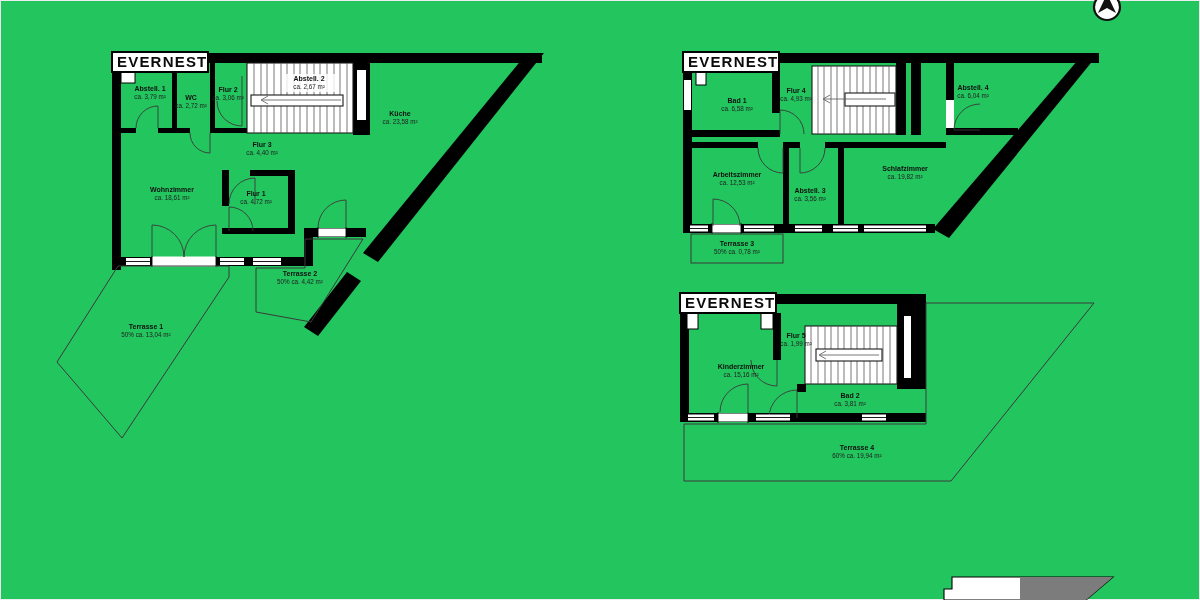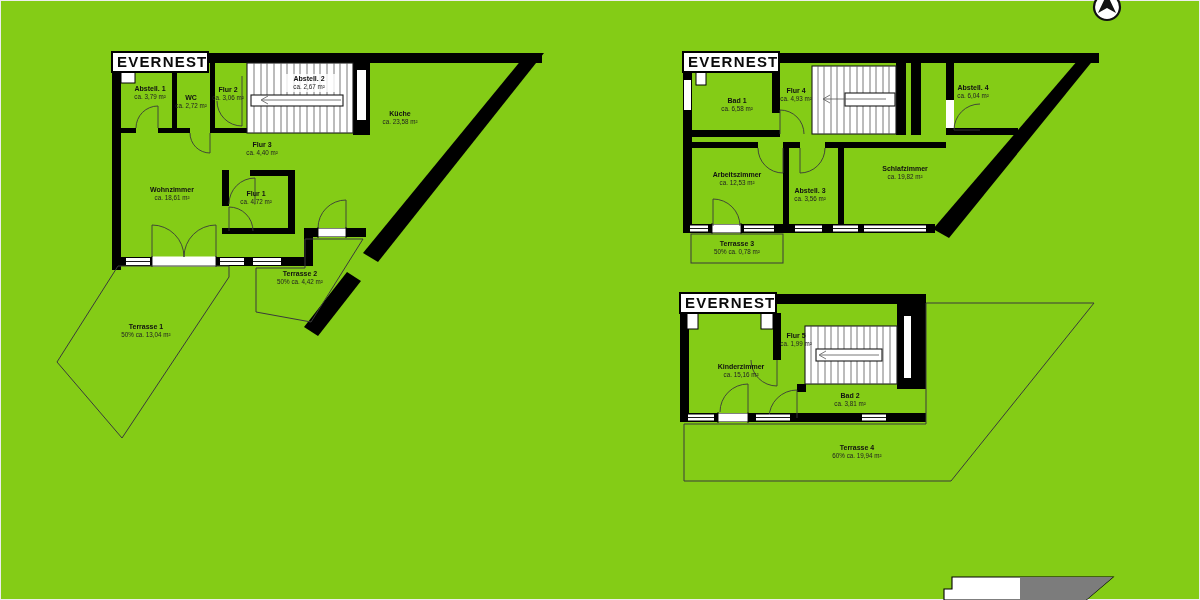--- a/index.html
+++ b/index.html
@@ -1,16 +1,16 @@
 <!DOCTYPE html>
 <html><head>
 <meta charset="utf-8">
 <style>
   html,body{margin:0;padding:0;background:#ffffff;}
-  .canvas{position:relative;width:1200px;height:600px;background:#84cc16;overflow:hidden;
+  .canvas{position:relative;width:1200px;height:600px;background:#22c55e;overflow:hidden;
           font-family:"Liberation Sans",sans-serif;}
   svg{display:block;}
   .wall{fill:#000000;stroke:none;}
   .thin{fill:#ffffff;stroke:#1a1a1a;stroke-width:1.1;}
   .tread{fill:none;stroke:#555555;stroke-width:0.8;}
   .arc{fill:none;stroke:#3a3a3a;stroke-width:0.9;}
   .win{fill:#ffffff;stroke:none;}
   .winline{fill:none;stroke:#000000;stroke-width:0.9;}
   .terr{fill:none;stroke:#3a3a3a;stroke-width:1;}
   .niche{fill:#ffffff;stroke:#000000;stroke-width:1;}

